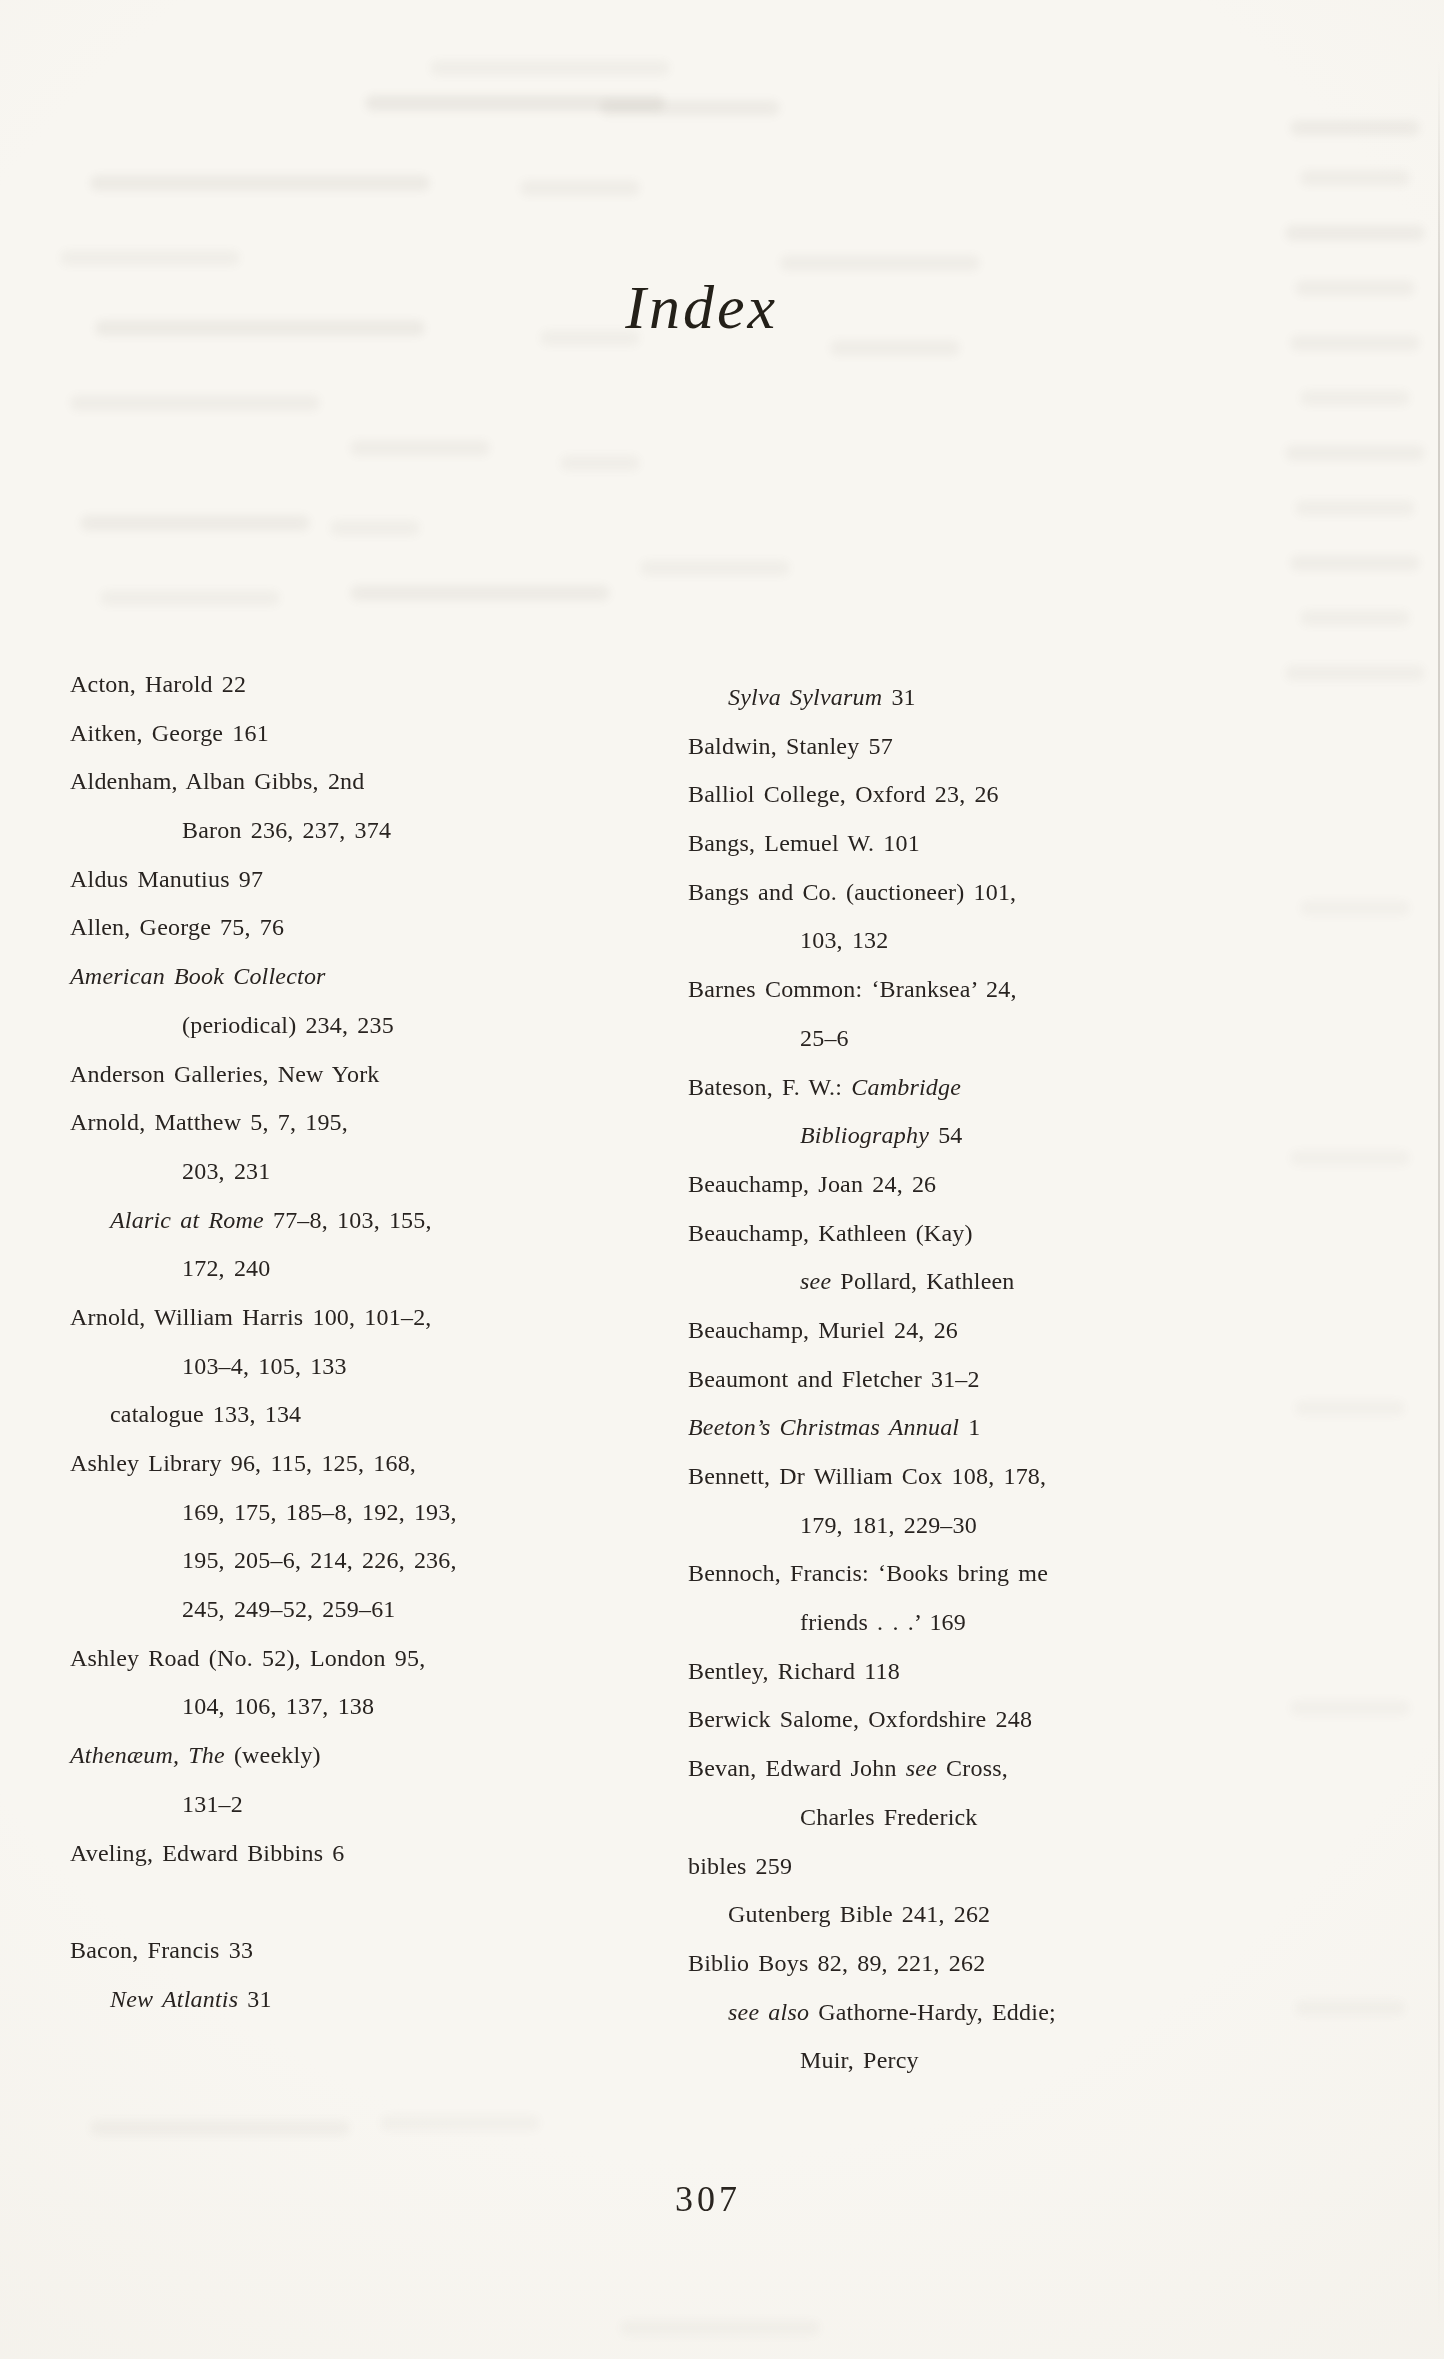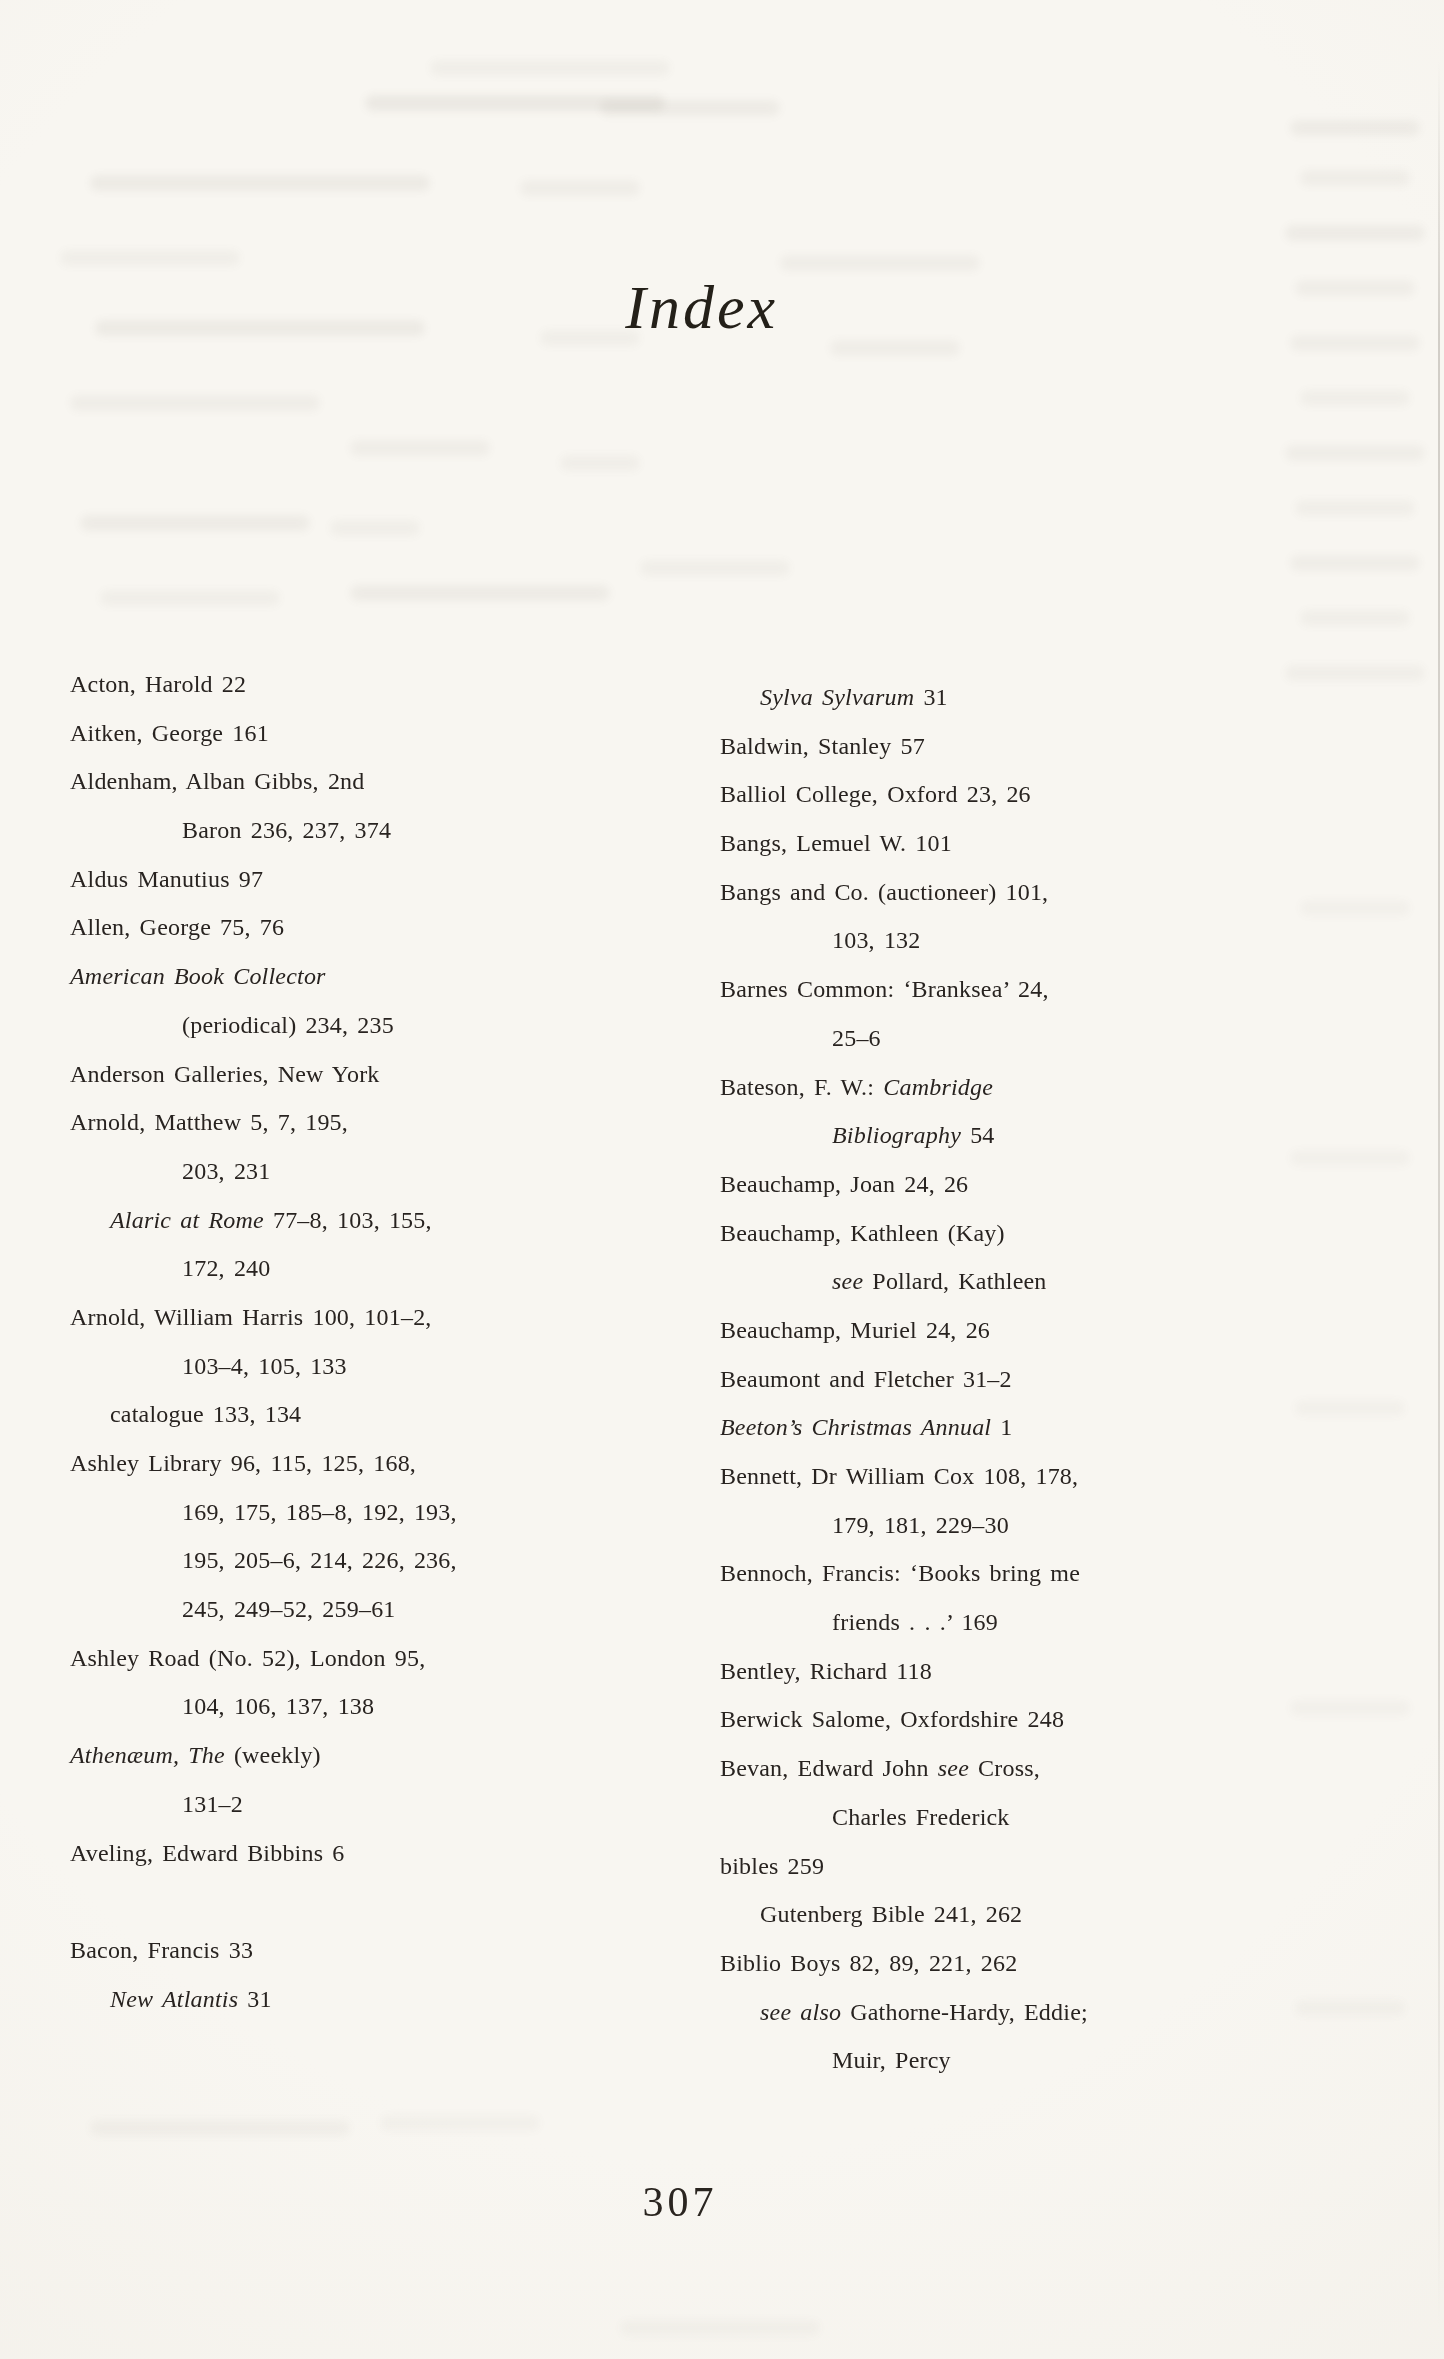--- a/index.html
+++ b/index.html
@@ -15,32 +15,32 @@
   .title{
     position:absolute;left:578px;top:272px;width:200px;
     font-style:italic;font-size:62px;color:#242019;letter-spacing:3px;
     text-align:right;
   }
   .col{
     position:absolute;width:640px;color:#282320;
     font-size:24px;
   }
   .col-left{left:70px;top:660px;}
-  .col-right{left:720px;top:673px;}
+  .col-right{left:688px;top:673px;}
   .line{
     height:48.7px;line-height:48.7px;white-space:nowrap;
     word-spacing:0.12em;letter-spacing:0.2px;
   }
   .indent-0{padding-left:0;}
   .indent-1{padding-left:40px;}
   .indent-2{padding-left:112px;}
   .it{font-style:italic;}
   .pagenum{
-    position:absolute;left:600px;top:2178px;width:160px;text-align:center;
-    font-size:42px;letter-spacing:4px;color:#2a2520;
+    position:absolute;left:581px;top:2178px;width:160px;text-align:right;
+    font-size:36px;letter-spacing:4px;color:#2a2520;
   }
   .smudge{
     position:absolute;height:16px;border-radius:8px;
     background:#6d6458;filter:blur(4px);pointer-events:none;
   }
   .edge-line{
     position:absolute;right:4px;top:60px;bottom:30px;width:2px;
     background:linear-gradient(to bottom, rgba(110,102,92,0) 0%, rgba(110,102,92,0.28) 12%, rgba(110,102,92,0.22) 70%, rgba(110,102,92,0) 100%);
     pointer-events:none;
   }

